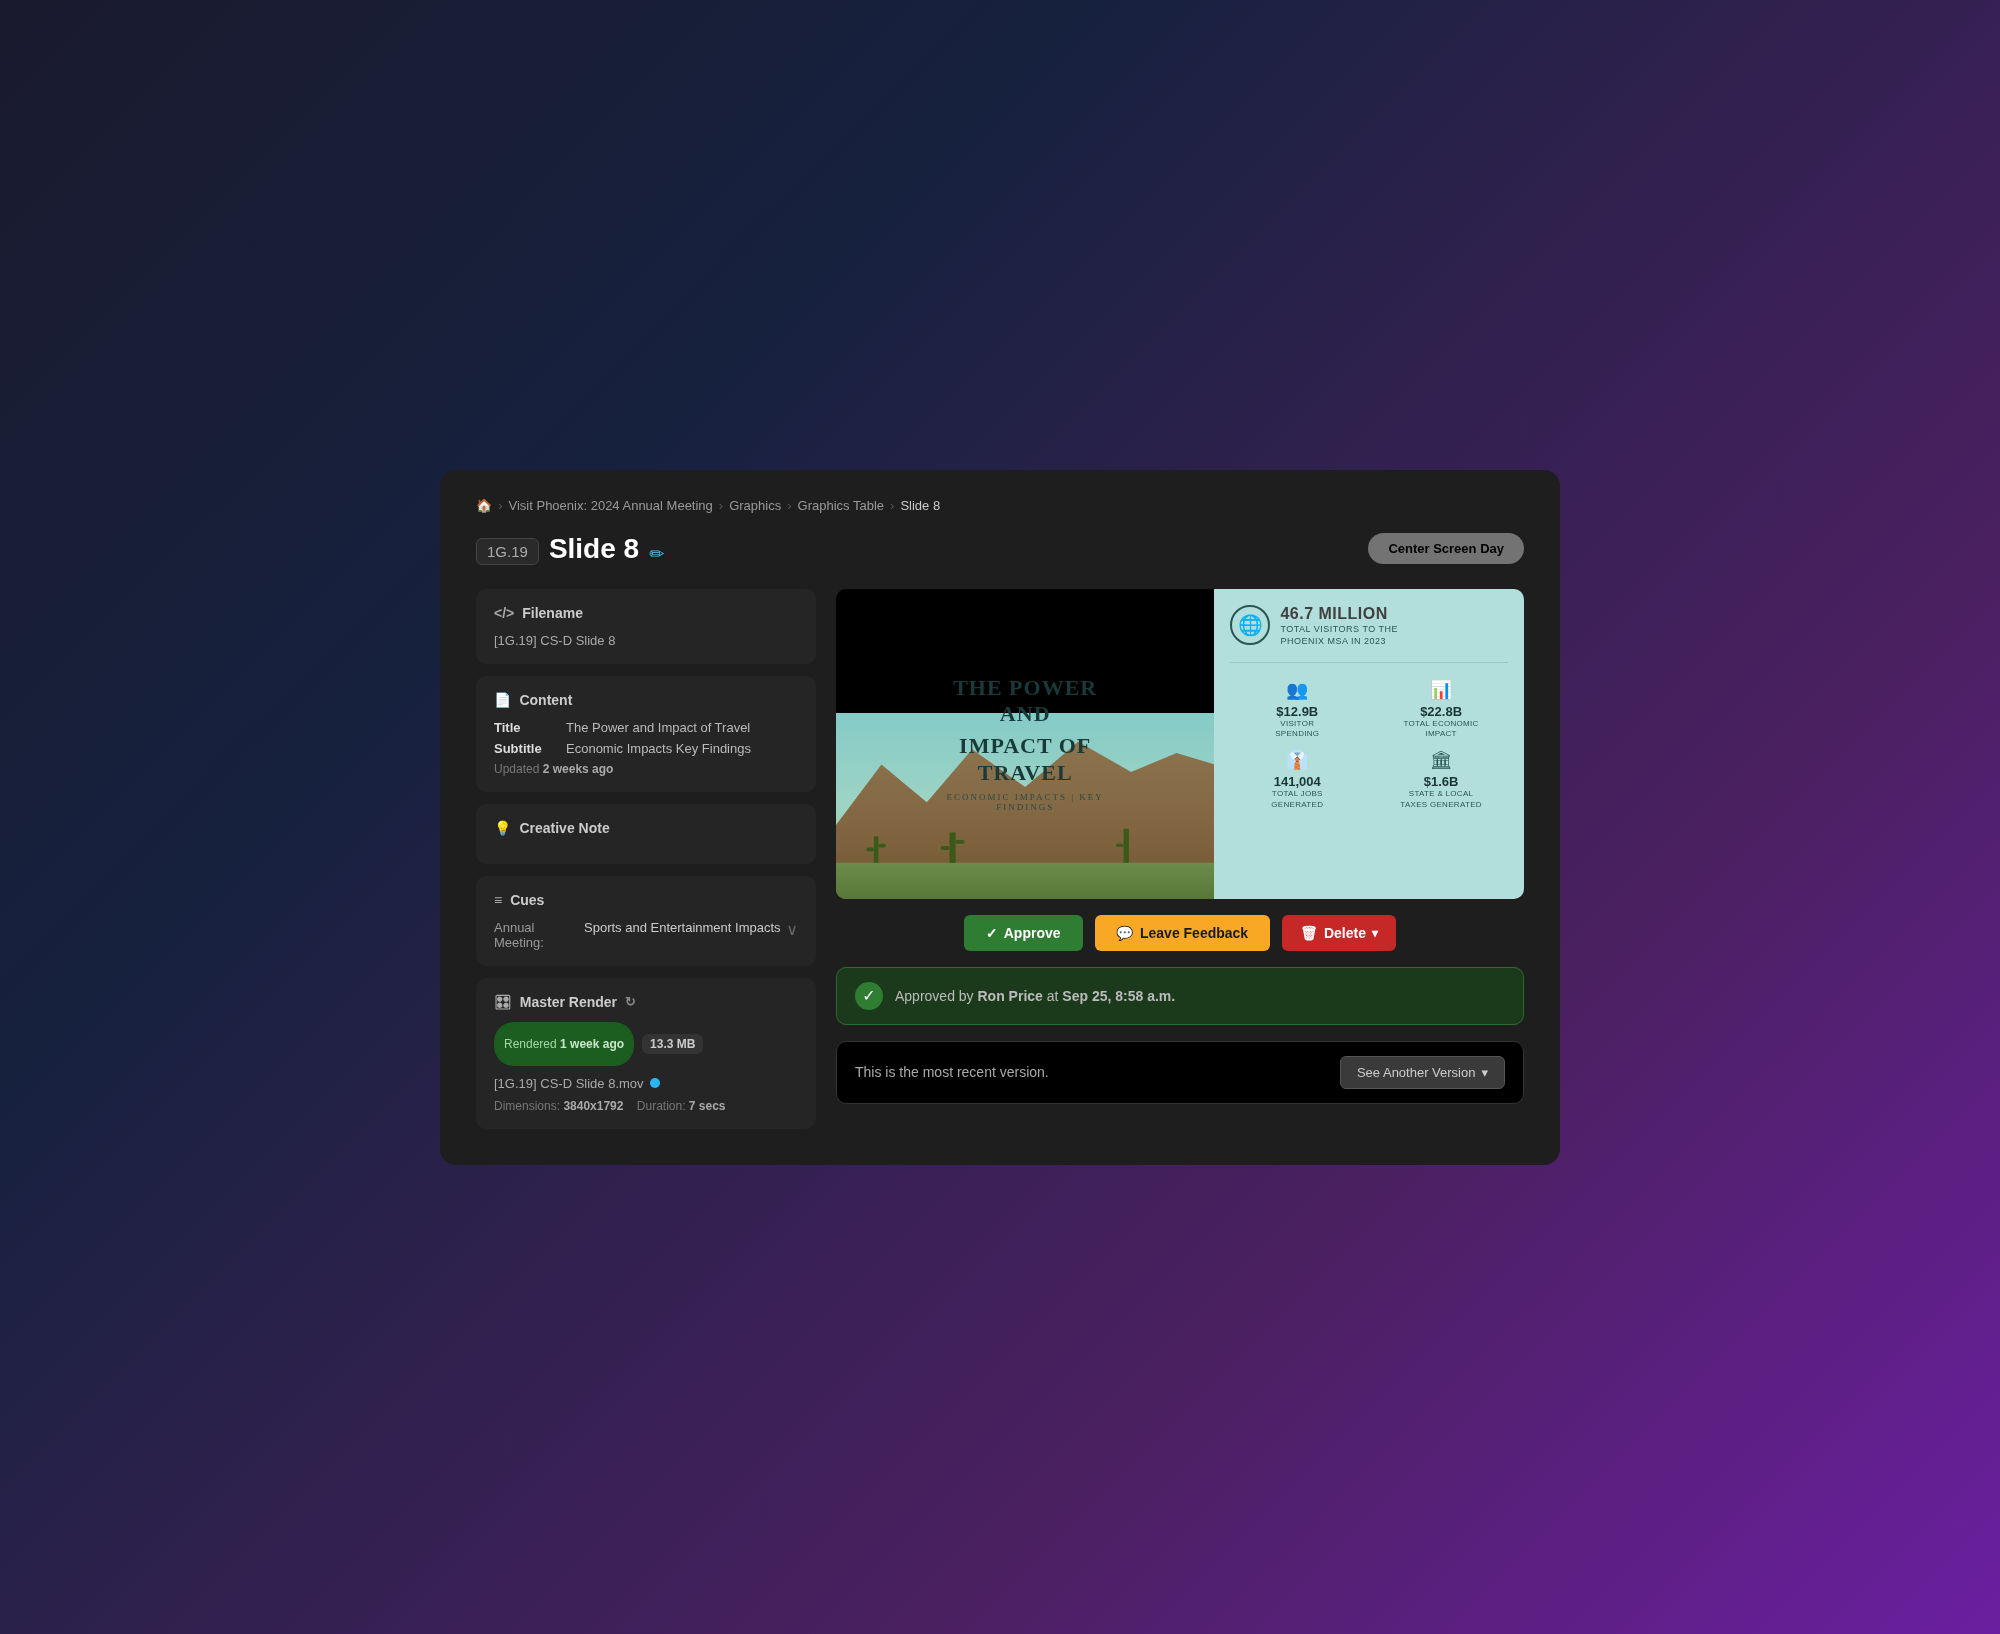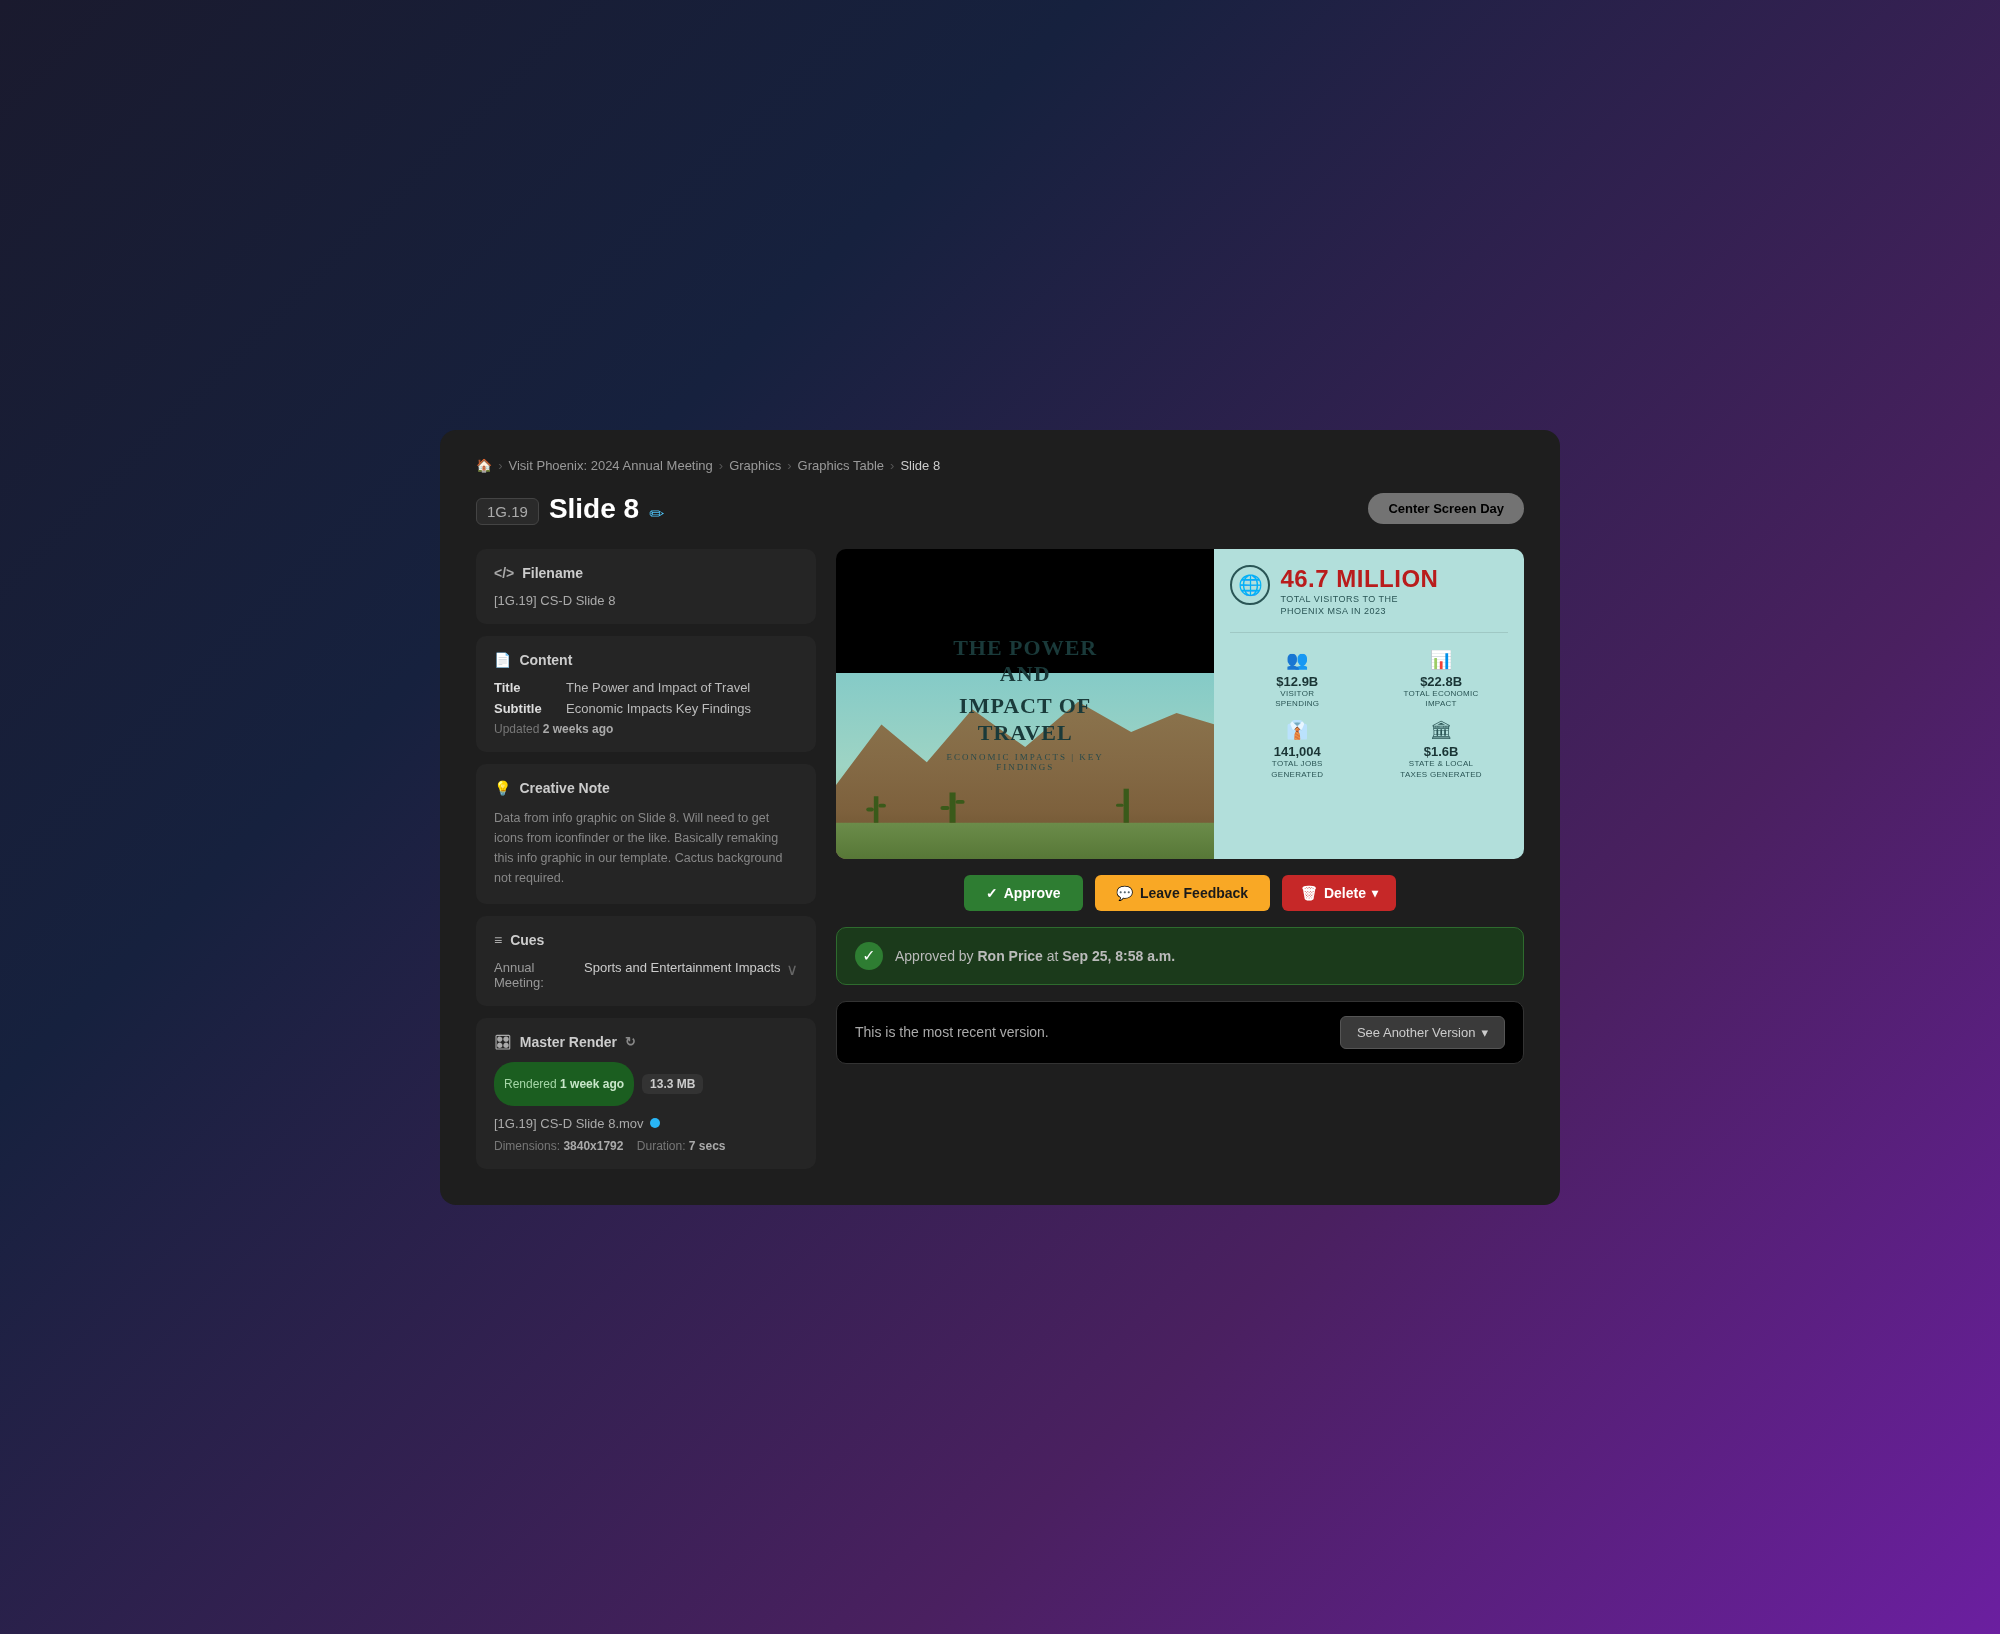--- a/index.html
+++ b/index.html
@@ -292,23 +292,23 @@
       border: 2px solid #2a5555;
       border-radius: 50%;
       display: flex;
       align-items: center;
       justify-content: center;
       font-size: 20px;
       color: #2a5555;
       flex-shrink: 0;
     }
     .stats-main-number {
-      font-size: 24px;
+      font-size: 16px;
       font-weight: 800;
-      color: #b91c1c;
+      color: #404040;
       letter-spacing: 0.5px;
     }
     .stats-main-desc {
       font-size: 9px;
       color: #2a5555;
       text-transform: uppercase;
       letter-spacing: 0.5px;
       line-height: 1.4;
     }
     .stats-grid {
@@ -496,21 +496,20 @@
           <div class="updated-text">
             <span>Updated</span> <strong>2 weeks ago</strong>
           </div>
         </div>
 
         <div class="panel-section">
           <div class="section-header">
             <span class="section-icon">💡</span>
             <span>Creative Note</span>
           </div>
-          <div class="creative-note-text">Data from info graphic on Slide 8. Will need to get icons from iconfinder or the like. Basically remaking this info graphic in our template. Cactus background not required.</div>
         </div>
 
         <div class="panel-section">
           <div class="section-header">
             <span class="section-icon">≡</span>
             <span>Cues</span>
           </div>
           <div class="cue-row">
             <span class="cue-label">Annual Meeting:</span>
             <span class="cue-value">Sports and Entertainment Impacts</span>

